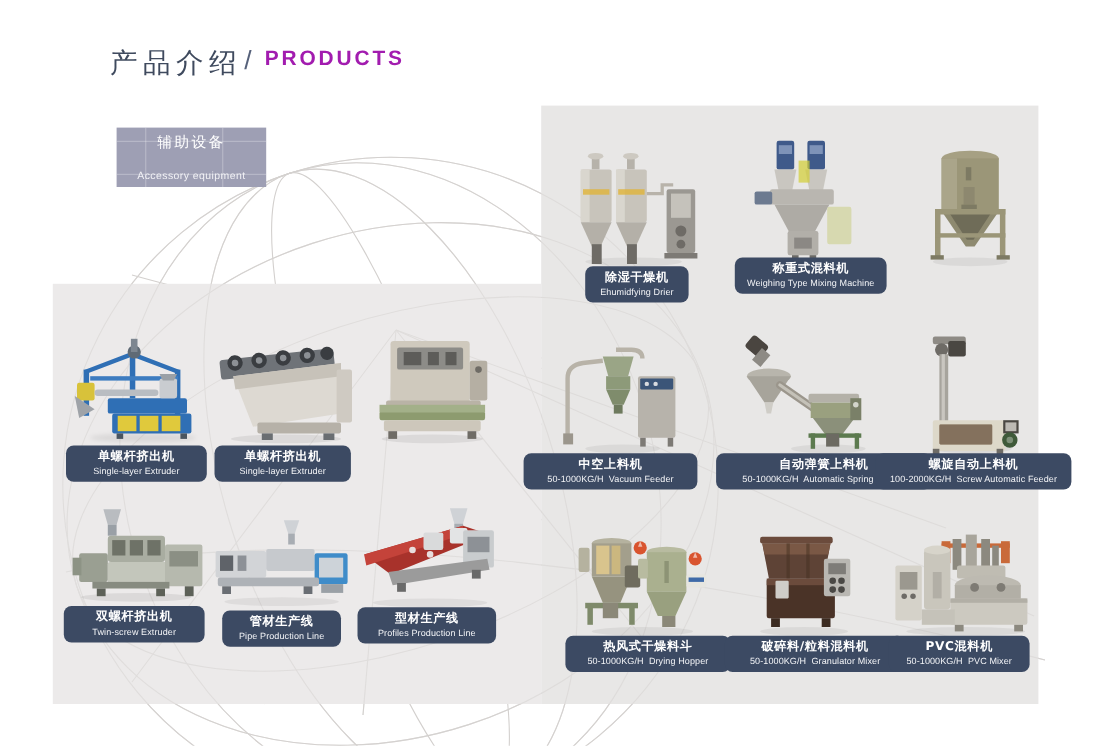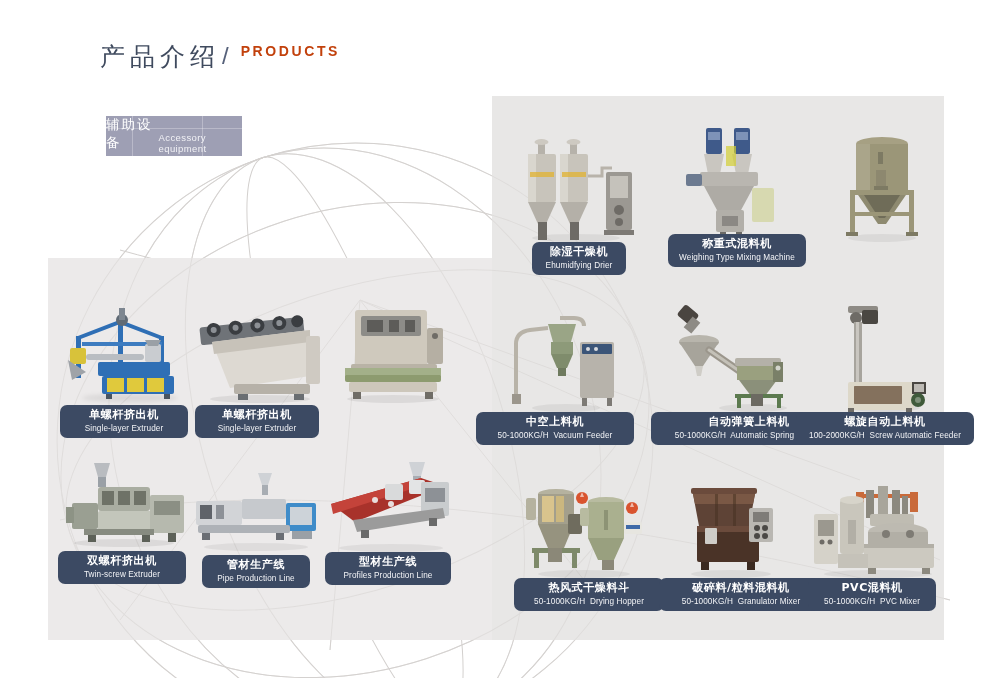--- a/index.html
+++ b/index.html
@@ -13,29 +13,29 @@
   .page{position:absolute;inset:0;}
 
   
   .header{position:absolute;left:100px;top:44px;display:flex;align-items:flex-start;gap:0px;}
   .header .cn{
     font-family:"DejaVu Serif","Liberation Serif",serif;
     font-size:25px;color:#3f4a5e;letter-spacing:5px;line-height:1;
   }
   .header .slash{font-size:24px;color:#56617a;margin:0 12px 0 2px;line-height:1;font-weight:300;}
   .header .en{
-    font-size:14px;color:#c2410c;letter-spacing:2.6px;line-height:1;
+    font-size:19px;color:#a21caf;letter-spacing:2.6px;line-height:1;
     padding-bottom:2px;font-weight:600;
   }
 
   
   .cat-badge{
-    position:absolute;left:106px;top:116px;width:136px;height:40px;
+    position:absolute;left:106px;top:116px;width:136px;height:54px;
     background:#9e9fb4;
-    display:flex;flex-direction:row;align-items:flex-start;justify-content:center;
+    display:flex;flex-direction:column;align-items:center;justify-content:center;
     box-shadow:0 0 0 0 rgba(0,0,0,0);
   }
   .cat-badge .grid{position:absolute;inset:0;overflow:hidden;}
   .cat-badge .grid i{position:absolute;background:rgba(255,255,255,.28);}
   .cat-badge .cn{
     font-family:"DejaVu Serif","Liberation Serif",serif;
     font-size:13.5px;color:#ffffff;letter-spacing:2px;position:relative;
   }
   .cat-badge .en{font-size:9.5px;color:#f2f2f6;letter-spacing:.4px;margin-top:16px;position:relative;}
 

